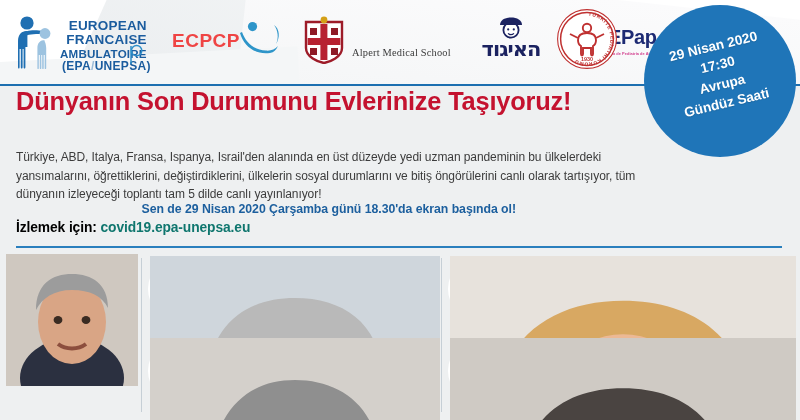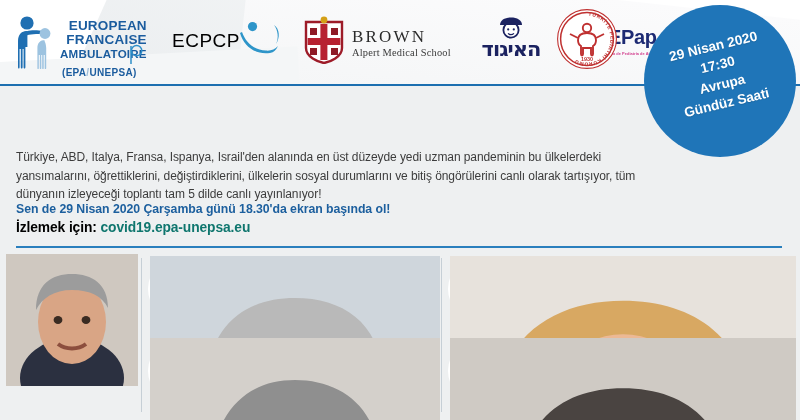--- a/index.html
+++ b/index.html
@@ -75,34 +75,34 @@
   
   .epa { margin-left: 14px; width: 128px; height: 58px; text-align: right; }
   .epa .figs { position: absolute; left: 0; top: 2px; width: 50px; height: 54px; }
   .epa .words {
     position: absolute; left: 46px; top: 6px;
     color: #1b5c9e; font-weight: bold; line-height: 1.06;
     font-size: 13.5px; letter-spacing: .2px;
   }
   .epa .words .w3 { font-size: 11.6px; }
   .epa .sub {
-    position: absolute; left: 48px; top: 54px;
-    font-size: 10px; font-weight: bold; color: #1b5c9e; letter-spacing: .3px;
+    position: absolute; left: 48px; top: 46px;
+    font-size: 12px; font-weight: bold; color: #1b5c9e; letter-spacing: .3px;
   }
   .epa .sub .slash { color: #9bbbd8; }
   .epa .pmark {
     position: absolute; left: 113px; top: 30px;
     width: 17px; height: 22px;
   }
 
   
   .ecpcp { margin-left: 30px; width: 106px; height: 40px; }
   .ecpcp .txt {
     position: absolute; left: 0; top: 8px;
-    font-size: 19px; font-weight: normal; color: #000000; letter-spacing: .5px;
+    font-size: 19px; font-weight: bold; color: #ef4444; letter-spacing: .5px;
   }
   .ecpcp .swoosh { position: absolute; left: 66px; top: -1px; width: 42px; height: 40px; }
 
   
   .afpa { margin-left: 28px; width: 96px; height: 60px; }
   .afpa .art { position: absolute; left: 0; top: 0; width: 96px; height: 42px; }
   .afpa .cap {
     position: absolute; left: 2px; top: 42px; width: 94px;
     font-size: 4.2px; color: #35b5d8; font-weight: bold;
     text-align: center; line-height: 1.5; letter-spacing: .1px;
@@ -209,20 +209,21 @@
   #cta {
     position: absolute;
     left: 16px; top: 202px;
     width: 500px;
   }
   #cta .line1 {
     color: #1c5f9e;
     font-size: 12.3px;
     font-weight: bold;
     letter-spacing: -.05px;
+    text-align: right;
   }
   #cta .line2 {
     margin-top: 4px;
     font-size: 13.8px;
     font-weight: bold;
     letter-spacing: -.1px;
   }
   #cta .line2 .lbl { color: #000000; }
   #cta .line2 .url { color: #0f766e; }
 
@@ -362,21 +363,20 @@
         <svg class="shield" viewBox="0 0 40 48">
           <path d="M2 6h36v26c0 9-12 14-18 15C14 46 2 41 2 32z" fill="#ffffff" stroke="#9d1b28" stroke-width="2.4"></path>
           <rect x="16.4" y="8" width="7" height="36" fill="#b72231"></rect>
           <rect x="3.6" y="22" width="32.8" height="7" fill="#b72231"></rect>
           <circle cx="20" cy="4" r="3.4" fill="#d4a017"></circle>
           <rect x="6" y="12" width="7" height="7" fill="#8e1a26"></rect>
           <rect x="27" y="12" width="7" height="7" fill="#8e1a26"></rect>
           <rect x="6" y="32" width="7" height="7" fill="#8e1a26"></rect>
           <rect x="27" y="32" width="7" height="7" fill="#8e1a26"></rect>
         </svg>
-        <div class="name">BROWN</div>
         <div class="school">Alpert Medical School</div>
       </div>
 
       <div class="logo icoin">
         <svg class="head" viewBox="0 0 26 22">
           <circle cx="13" cy="13" r="7.6" fill="#ffffff" stroke="#1b2260" stroke-width="1.8"></circle>
           <circle cx="10.2" cy="12.4" r="1.1" fill="#1b2260"></circle>
           <circle cx="15.8" cy="12.4" r="1.1" fill="#1b2260"></circle>
           <path d="M10 16.4c1.8 1.6 4.2 1.6 6 0" stroke="#1b2260" stroke-width="1.2" fill="none"></path>
           <path d="M2 8h22c0-5-5-7.6-11-7.6S2 3 2 8z" fill="#1b2260"></path>
@@ -417,20 +417,21 @@
   <div id="date-circle">
     <div class="rot">
       <div>29 Nisan 2020</div>
       <div>17:30</div>
       <div>Avrupa</div>
       <div>Gündüz Saati</div>
     </div>
   </div>
 
   <div id="headline">
+    <div class="h1">Dünyanın Son Durumunu Evlerinize Taşıyoruz!</div>
   </div>
 
   <div id="body-copy">Türkiye, ABD, Italya, Fransa, Ispanya, Israil'den alanında en üst düzeyde yedi uzman pandeminin bu ülkelerdeki yansımalarını, öğrettiklerini, değiştirdiklerini, ülkelerin sosyal durumlarını ve bitiş öngörülerini canlı olarak tartışıyor, tüm dünyanın izleyeceği toplantı tam 5 dilde canlı yayınlanıyor!</div>
 
   <div id="cta">
     <div class="line1">Sen de 29 Nisan 2020 Çarşamba günü 18.30'da ekran başında ol!</div>
     <div class="line2">
       <span class="lbl">İzlemek için:</span>
       <span class="url">covid19.epa-unepsa.eu</span>
     </div>

